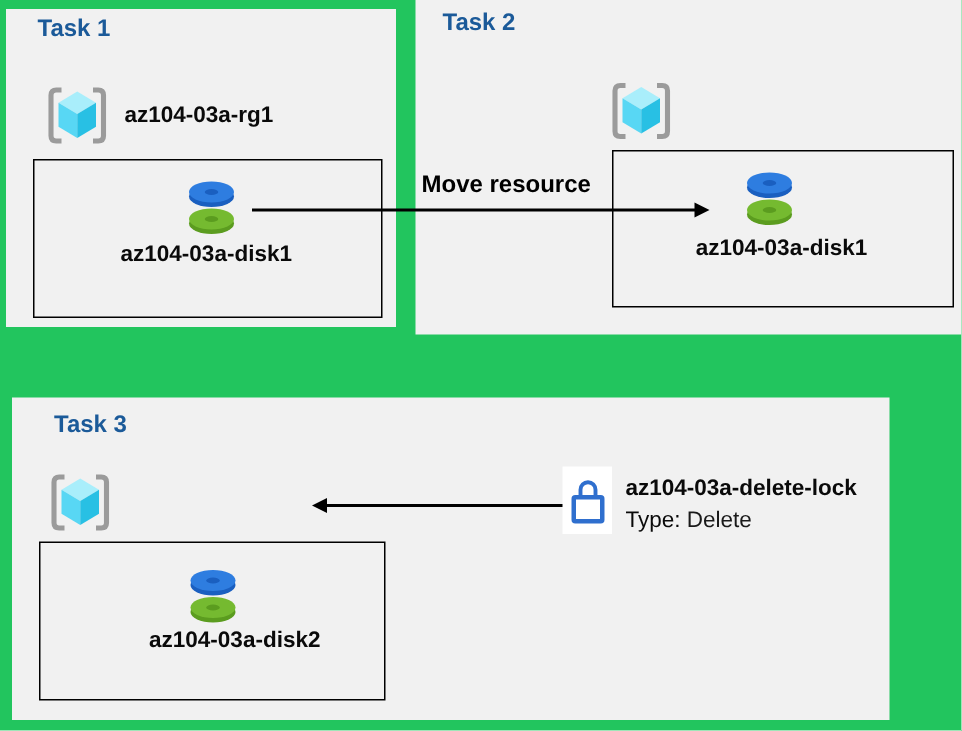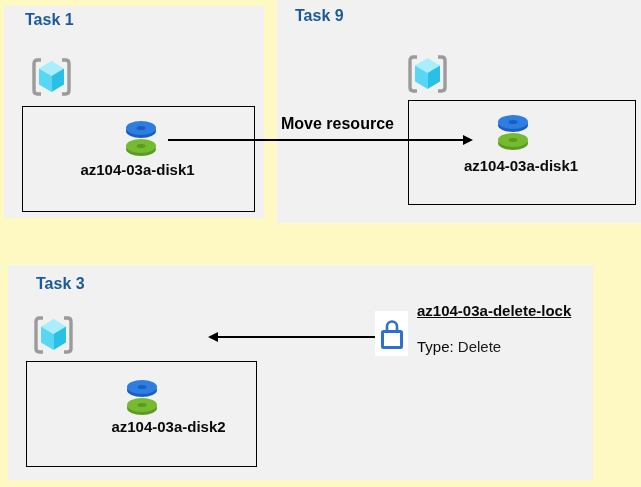--- a/index.html
+++ b/index.html
@@ -1,18 +1,18 @@
 <!DOCTYPE html>
 <html><head>
 <meta charset="utf-8">
 <style>
   html,body { margin:0; padding:0; background:#ffffff; }
   #canvas {
     position:relative; width:641px; height:487px;
-    background:#fef9c3; overflow:hidden;
+    background:#22c55e; overflow:hidden;
     font-family:"Liberation Sans", sans-serif;
     -webkit-font-smoothing:antialiased;
   }
   .panel { position:absolute; background:#f1f1f1; }
   .task-title {
     position:absolute; font-size:16px; font-weight:bold; color:#1b5a99;
     white-space:nowrap;
   }
   .res-label {
     position:absolute; font-size:15px; font-weight:bold; color:#0a0a0a;
@@ -64,36 +64,37 @@
 
   <div class="icon" style="left:30px; top:57px; width:43px; height:40px;">
     <svg width="43" height="40" viewBox="0 0 43 40">
       <path d="M11 3 H7.5 Q4 3 4 6.5 V33.5 Q4 37 7.5 37 H11" fill="none" stroke="#9b9b9b" stroke-width="3.4"></path>
       <path d="M32 3 H35.5 Q39 3 39 6.5 V33.5 Q39 37 35.5 37 H32" fill="none" stroke="#9b9b9b" stroke-width="3.4"></path>
       <polygon points="21.5,4 34,11.5 21.5,19 9,11.5" fill="#a9eefb"></polygon>
       <polygon points="9,11.5 21.5,19 21.5,35 9,27.5" fill="#58d7f4"></polygon>
       <polygon points="34,11.5 21.5,19 21.5,35 34,27.5" fill="#28c0e4"></polygon>
     </svg>
   </div>
+  <div class="res-label" style="left:83px; top:68px;">az104-03a-rg1</div>
 
   <div class="inner-box" style="left:22px; top:106px; width:231px; height:104px;"></div>
   <div class="icon" style="left:122px; top:118px; width:38px; height:40px;">
     <svg width="38" height="40" viewBox="0 0 38 40">
       <ellipse cx="19" cy="31" rx="15" ry="7" fill="#5b9c1f"></ellipse>
       <ellipse cx="19" cy="28" rx="15" ry="7" fill="#75ba30"></ellipse>
       <ellipse cx="19" cy="28" rx="4.5" ry="2" fill="#5b9c1f"></ellipse>
       <ellipse cx="19" cy="13" rx="15" ry="7" fill="#1a5fc0"></ellipse>
       <ellipse cx="19" cy="10" rx="15" ry="7" fill="#2e7de0"></ellipse>
       <ellipse cx="19" cy="10" rx="4.5" ry="2" fill="#1a5fc0"></ellipse>
     </svg>
   </div>
   <div class="disk-label" style="left:22px; top:161px; width:231px;">az104-03a-disk1</div>
 
   <div class="panel" style="left:277px; top:0px; width:364px; height:223px;"></div>
-  <div class="task-title" style="left:295px; top:7px;">Task 9</div>
+  <div class="task-title" style="left:295px; top:7px;">Task 2</div>
 
   <div class="icon" style="left:406px; top:54px; width:43px; height:40px;">
     <svg width="43" height="40" viewBox="0 0 43 40">
       <path d="M11 3 H7.5 Q4 3 4 6.5 V33.5 Q4 37 7.5 37 H11" fill="none" stroke="#9b9b9b" stroke-width="3.4"></path>
       <path d="M32 3 H35.5 Q39 3 39 6.5 V33.5 Q39 37 35.5 37 H32" fill="none" stroke="#9b9b9b" stroke-width="3.4"></path>
       <polygon points="21.5,4 34,11.5 21.5,19 9,11.5" fill="#a9eefb"></polygon>
       <polygon points="9,11.5 21.5,19 21.5,35 9,27.5" fill="#58d7f4"></polygon>
       <polygon points="34,11.5 21.5,19 21.5,35 34,27.5" fill="#28c0e4"></polygon>
     </svg>
   </div>
@@ -132,30 +133,30 @@
   <div class="icon" style="left:123px; top:377px; width:38px; height:40px;">
     <svg width="38" height="40" viewBox="0 0 38 40">
       <ellipse cx="19" cy="31" rx="15" ry="7" fill="#5b9c1f"></ellipse>
       <ellipse cx="19" cy="28" rx="15" ry="7" fill="#75ba30"></ellipse>
       <ellipse cx="19" cy="28" rx="4.5" ry="2" fill="#5b9c1f"></ellipse>
       <ellipse cx="19" cy="13" rx="15" ry="7" fill="#1a5fc0"></ellipse>
       <ellipse cx="19" cy="10" rx="15" ry="7" fill="#2e7de0"></ellipse>
       <ellipse cx="19" cy="10" rx="4.5" ry="2" fill="#1a5fc0"></ellipse>
     </svg>
   </div>
-  <div class="disk-label" style="left:26px; top:418px; width:261px;margin-left:12px;">az104-03a-disk2</div>
+  <div class="disk-label" style="left:26px; top:418px; width:261px;">az104-03a-disk2</div>
 
   <div class="arrow-head-left" style="left:208px; top:332px;"></div>
   <div class="arrow-line" style="left:217px; top:336px; width:159px;"></div>
 
   <div class="lock-box" style="left:375px; top:311px; width:33px; height:45px;">
     <svg width="24" height="34" viewBox="0 0 24 34">
       <path d="M7 15 V9.5 a5 5 0 0 1 10 0 V15" fill="none" stroke="#2f6fce" stroke-width="2.6"></path>
       <rect x="2.5" y="14.5" width="19" height="16" rx="1" fill="#ffffff" stroke="#2f6fce" stroke-width="3"></rect>
     </svg>
   </div>
 
-  <div class="lock-title" style="left:417px; top:302px;text-decoration:underline;">az104-03a-delete-lock</div>
+  <div class="lock-title" style="left:417px; top:317px;">az104-03a-delete-lock</div>
   <div class="lock-type" style="left:417px; top:338px;">
     <span class="t-key">Type:</span><span> Delete</span>
   </div>
 
 </div>
 
 </body></html>

